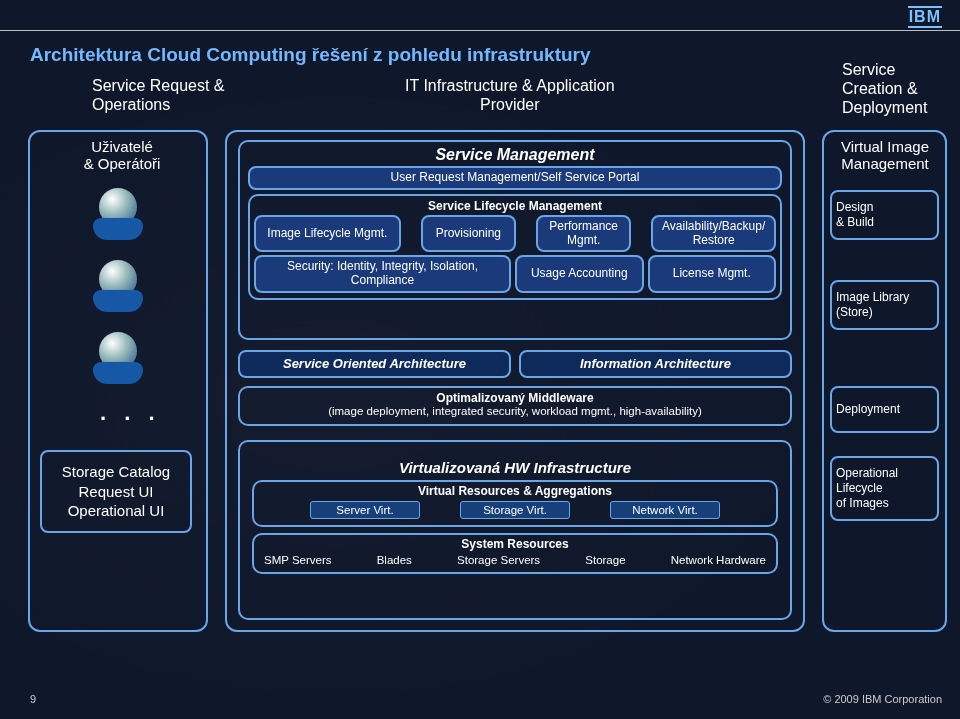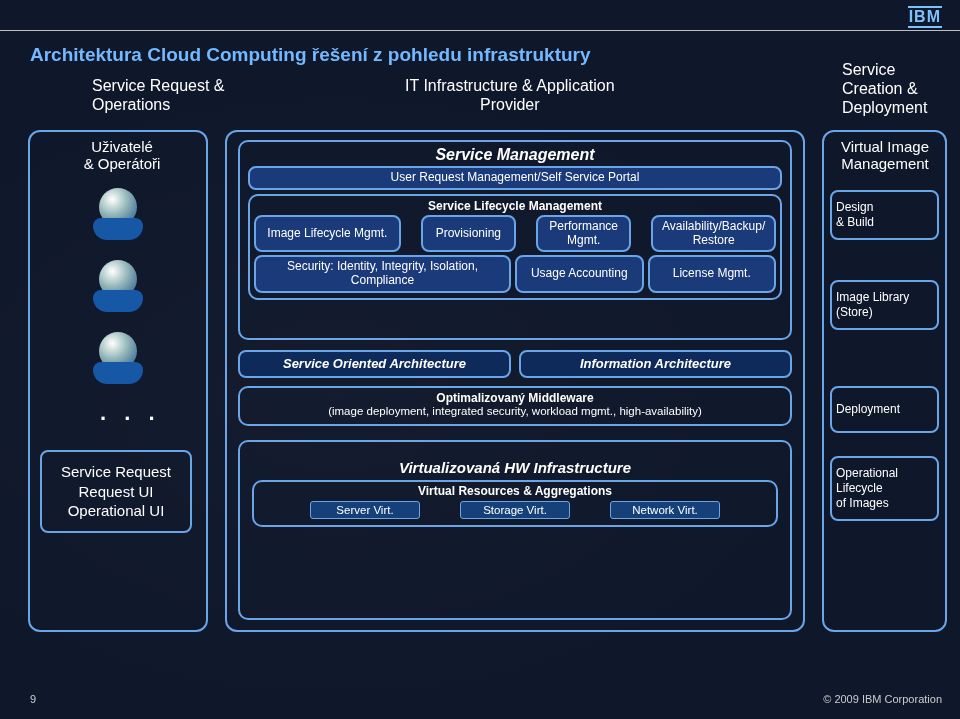--- a/index.html
+++ b/index.html
@@ -100,21 +100,21 @@
 </div>
 
 <div class="avatars">
   <div class="avatar"></div>
   <div class="avatar" style="margin-top:34px;"></div>
   <div class="avatar" style="margin-top:34px;"></div>
 </div>
 <div class="dots">. . .</div>
 
 <div class="catalog">
-  <div>Service Request</div>
+  <div>Storage Catalog</div>
   <div>Request UI</div>
   <div>Operational UI</div>
 </div>
 
 <div class="mid-inner sm-block">
   <div class="sm-title">Service Management</div>
   <div class="row sm-sub1">
         <div class="pill">User Request Management/Self Service Portal</div>
       </div>
   <div class="sm-slm-wrap">
@@ -146,20 +146,30 @@
 <div class="mid-inner hw">
   <div class="hw-title">Virtualizovaná HW Infrastructure</div>
   <div class="hw-inner1">
     <div class="t">Virtual Resources &amp; Aggregations</div>
     <div class="hw-virt-row">
       <div class="mini">Server Virt.</div>
       <div class="mini">Storage Virt.</div>
       <div class="mini">Network Virt.</div>
     </div>
   </div>
+  <div class="hw-inner2">
+    <div class="t">System Resources</div>
+    <div class="sys-row">
+      <span>SMP Servers</span>
+      <span>Blades</span>
+      <span>Storage Servers</span>
+      <span>Storage</span>
+      <span>Network Hardware</span>
+    </div>
+  </div>
 </div>
 
 <div class="rbox b1">
   <div>Design</div>
       <div>&amp; Build</div>
 </div>
 <div class="rbox b2">
   <div>Image Library</div>
       <div>(Store)</div>
 </div>

